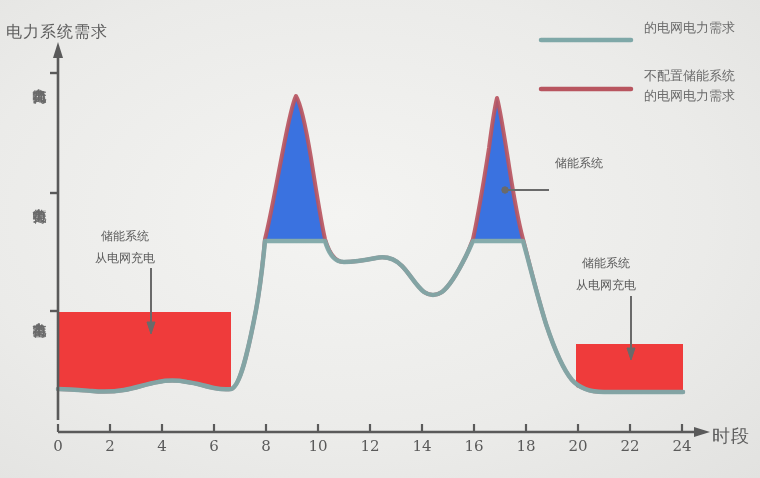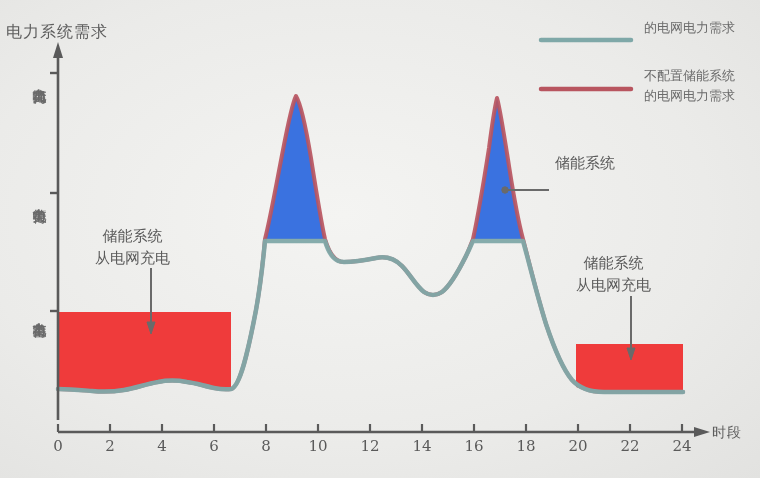--- a/index.html
+++ b/index.html
@@ -14,38 +14,38 @@
     content:"";position:absolute;inset:0;
     background:radial-gradient(ellipse at 45% 45%, #f4f4f2 0%, #ebebe9 62%, #e2e2e0 100%);
     pointer-events:none;
   }
   svg{position:absolute;left:0;top:0;}
 
   .axis-title{
     position:absolute;color:#5d5d5d;font-size:16px;letter-spacing:1px;white-space:nowrap;
   }
   #ytitle{left:6px;top:22px;}
-  #xtitle{left:712px;top:424px;font-size:14px;}
+  #xtitle{left:712px;top:424px;font-size:18px;}
 
   .ylab{
     position:absolute;width:22px;color:#6a6a6a;font-size:14px;line-height:17px;
     text-align:center;letter-spacing:0px;
     writing-mode:vertical-rl;text-orientation:upright;white-space:nowrap;
   }
   #ylab-peak{left:26px;top:78px;}
   #ylab-mid{left:26px;top:198px;}
   #ylab-base{left:26px;top:312px;}
 
   .ticklab{
     position:absolute;color:#5a5a5a;font-size:15px;text-align:center;width:26px;
     font-family:"DejaVu Serif","Liberation Serif",serif;
   }
 
   .anno{
-    position:absolute;color:#5a5a5a;font-size:15px;line-height:22px;white-space:nowrap;
+    position:absolute;color:#5a5a5a;font-size:12px;line-height:22px;white-space:nowrap;
     text-align:center;
   }
   #anno-charge1{left:95px;top:225px;}
   #anno-discharge{left:555px;top:152px;text-align:left;}
   #anno-charge2{left:576px;top:252px;}
 
   .leg-text{
     position:absolute;color:#6b6b6b;font-size:13px;line-height:20px;white-space:nowrap;
   }
   #leg1{left:644px;top:18px;}

